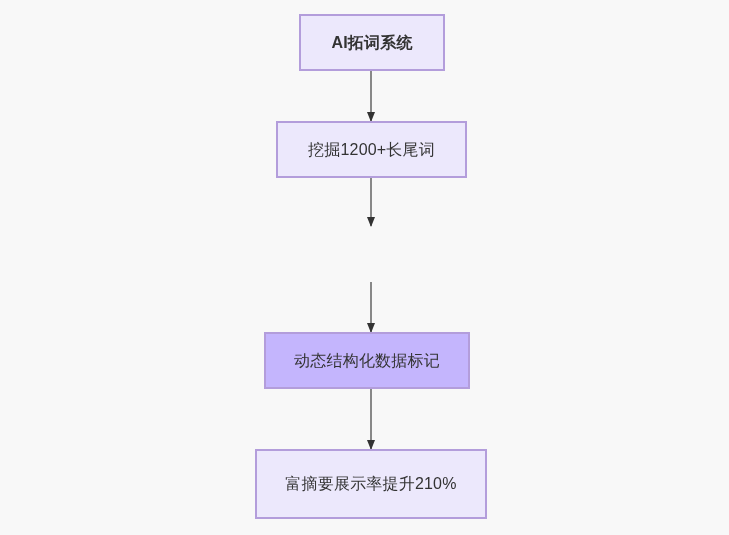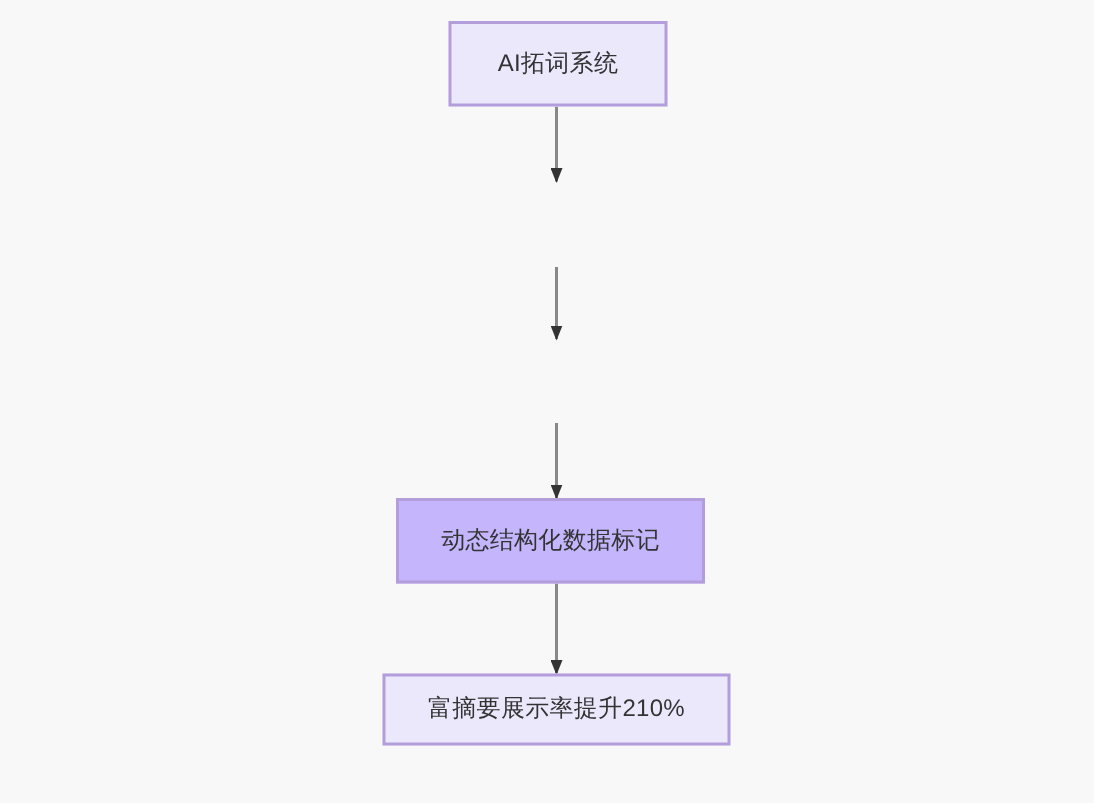--- a/index.html
+++ b/index.html
@@ -58,27 +58,30 @@
       </marker>
     </defs>
     <g id="edges-group">
         <line x1="371" y1="71" x2="371" y2="121" stroke="#888888" stroke-width="2" marker-end="url(#arrowhead)"></line>
         <line x1="371" y1="178" x2="371" y2="226" stroke="#888888" stroke-width="2" marker-end="url(#arrowhead)"></line>
         <line x1="371" y1="282" x2="371" y2="332" stroke="#888888" stroke-width="2" marker-end="url(#arrowhead)"></line>
         <line x1="371" y1="389" x2="371" y2="449" stroke="#888888" stroke-width="2" marker-end="url(#arrowhead)"></line>
       </g>
   </svg>
 
-  <div class="node" style="left: 299px; top: 14px; width: 146px; height: 57px; background: rgb(236, 232, 252); border-color: rgb(179, 157, 219);">
+  <div class="node" style="left: 299px; top: 14px; width: 146px; height: 57px; background: rgb(236, 232, 252); border-color: rgb(179, 157, 219); font-weight: bold;">
     <span class="node-label" style="color: rgb(51, 51, 51);">AI拓词系统</span>
   </div>
 
+  <div class="node" style="left: 276px; top: 121px; width: 191px; height: 57px; background: rgb(236, 232, 252); border-color: rgb(179, 157, 219);">
+    <span class="node-label" style="color: rgb(51, 51, 51);">挖掘1200+长尾词</span>
+  </div>
 
 
   <div class="node" style="left: 264px; top: 332px; width: 206px; height: 57px; background: #c4b5fd; border-color: rgb(179, 157, 219);">
     <span class="node-label" style="color: rgb(51, 51, 51);">动态结构化数据标记</span>
   </div>
 
-  <div class="node" style="left: 255px; top: 449px; width: 232px; height: 48px; background: rgb(236, 232, 252); border-color: rgb(179, 157, 219);">
+  <div class="node" style="left: 255px; top: 449px; width: 232px; height: 70px; background: rgb(236, 232, 252); border-color: rgb(179, 157, 219);">
     <span class="node-label" style="color: rgb(51, 51, 51);">富摘要展示率提升210%</span>
   </div>
 
 </div>
 
 </body></html>

